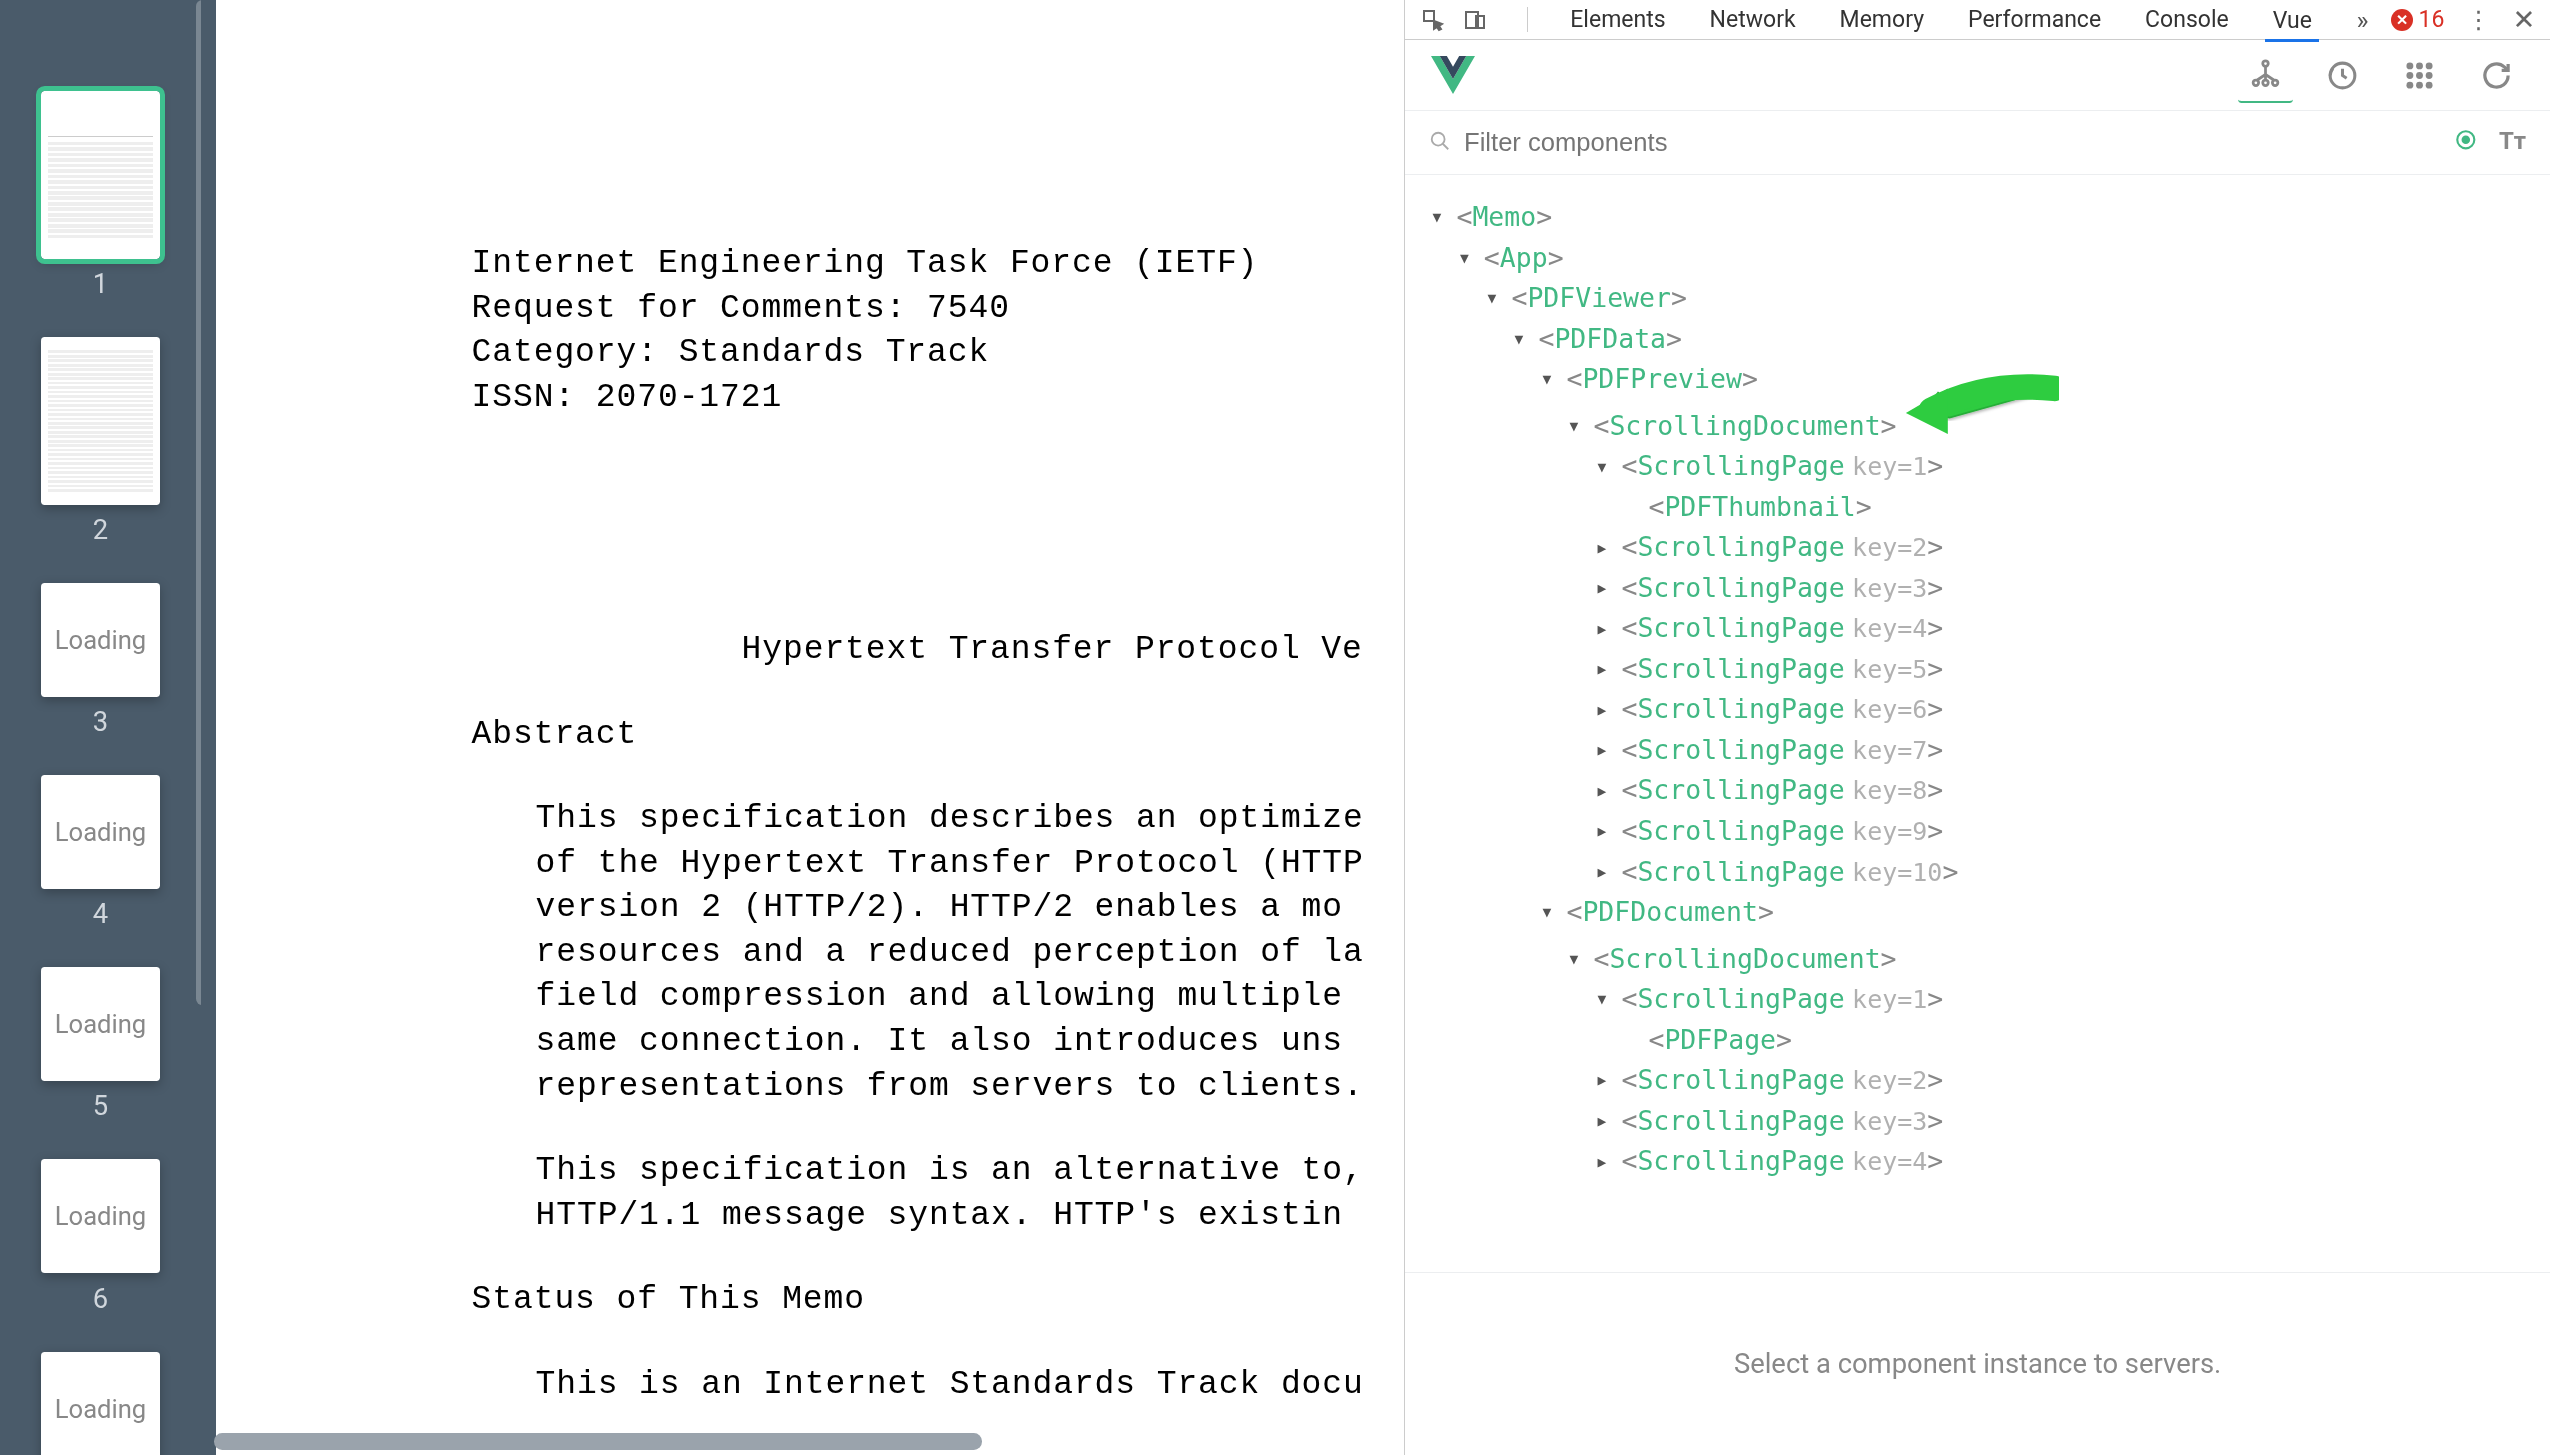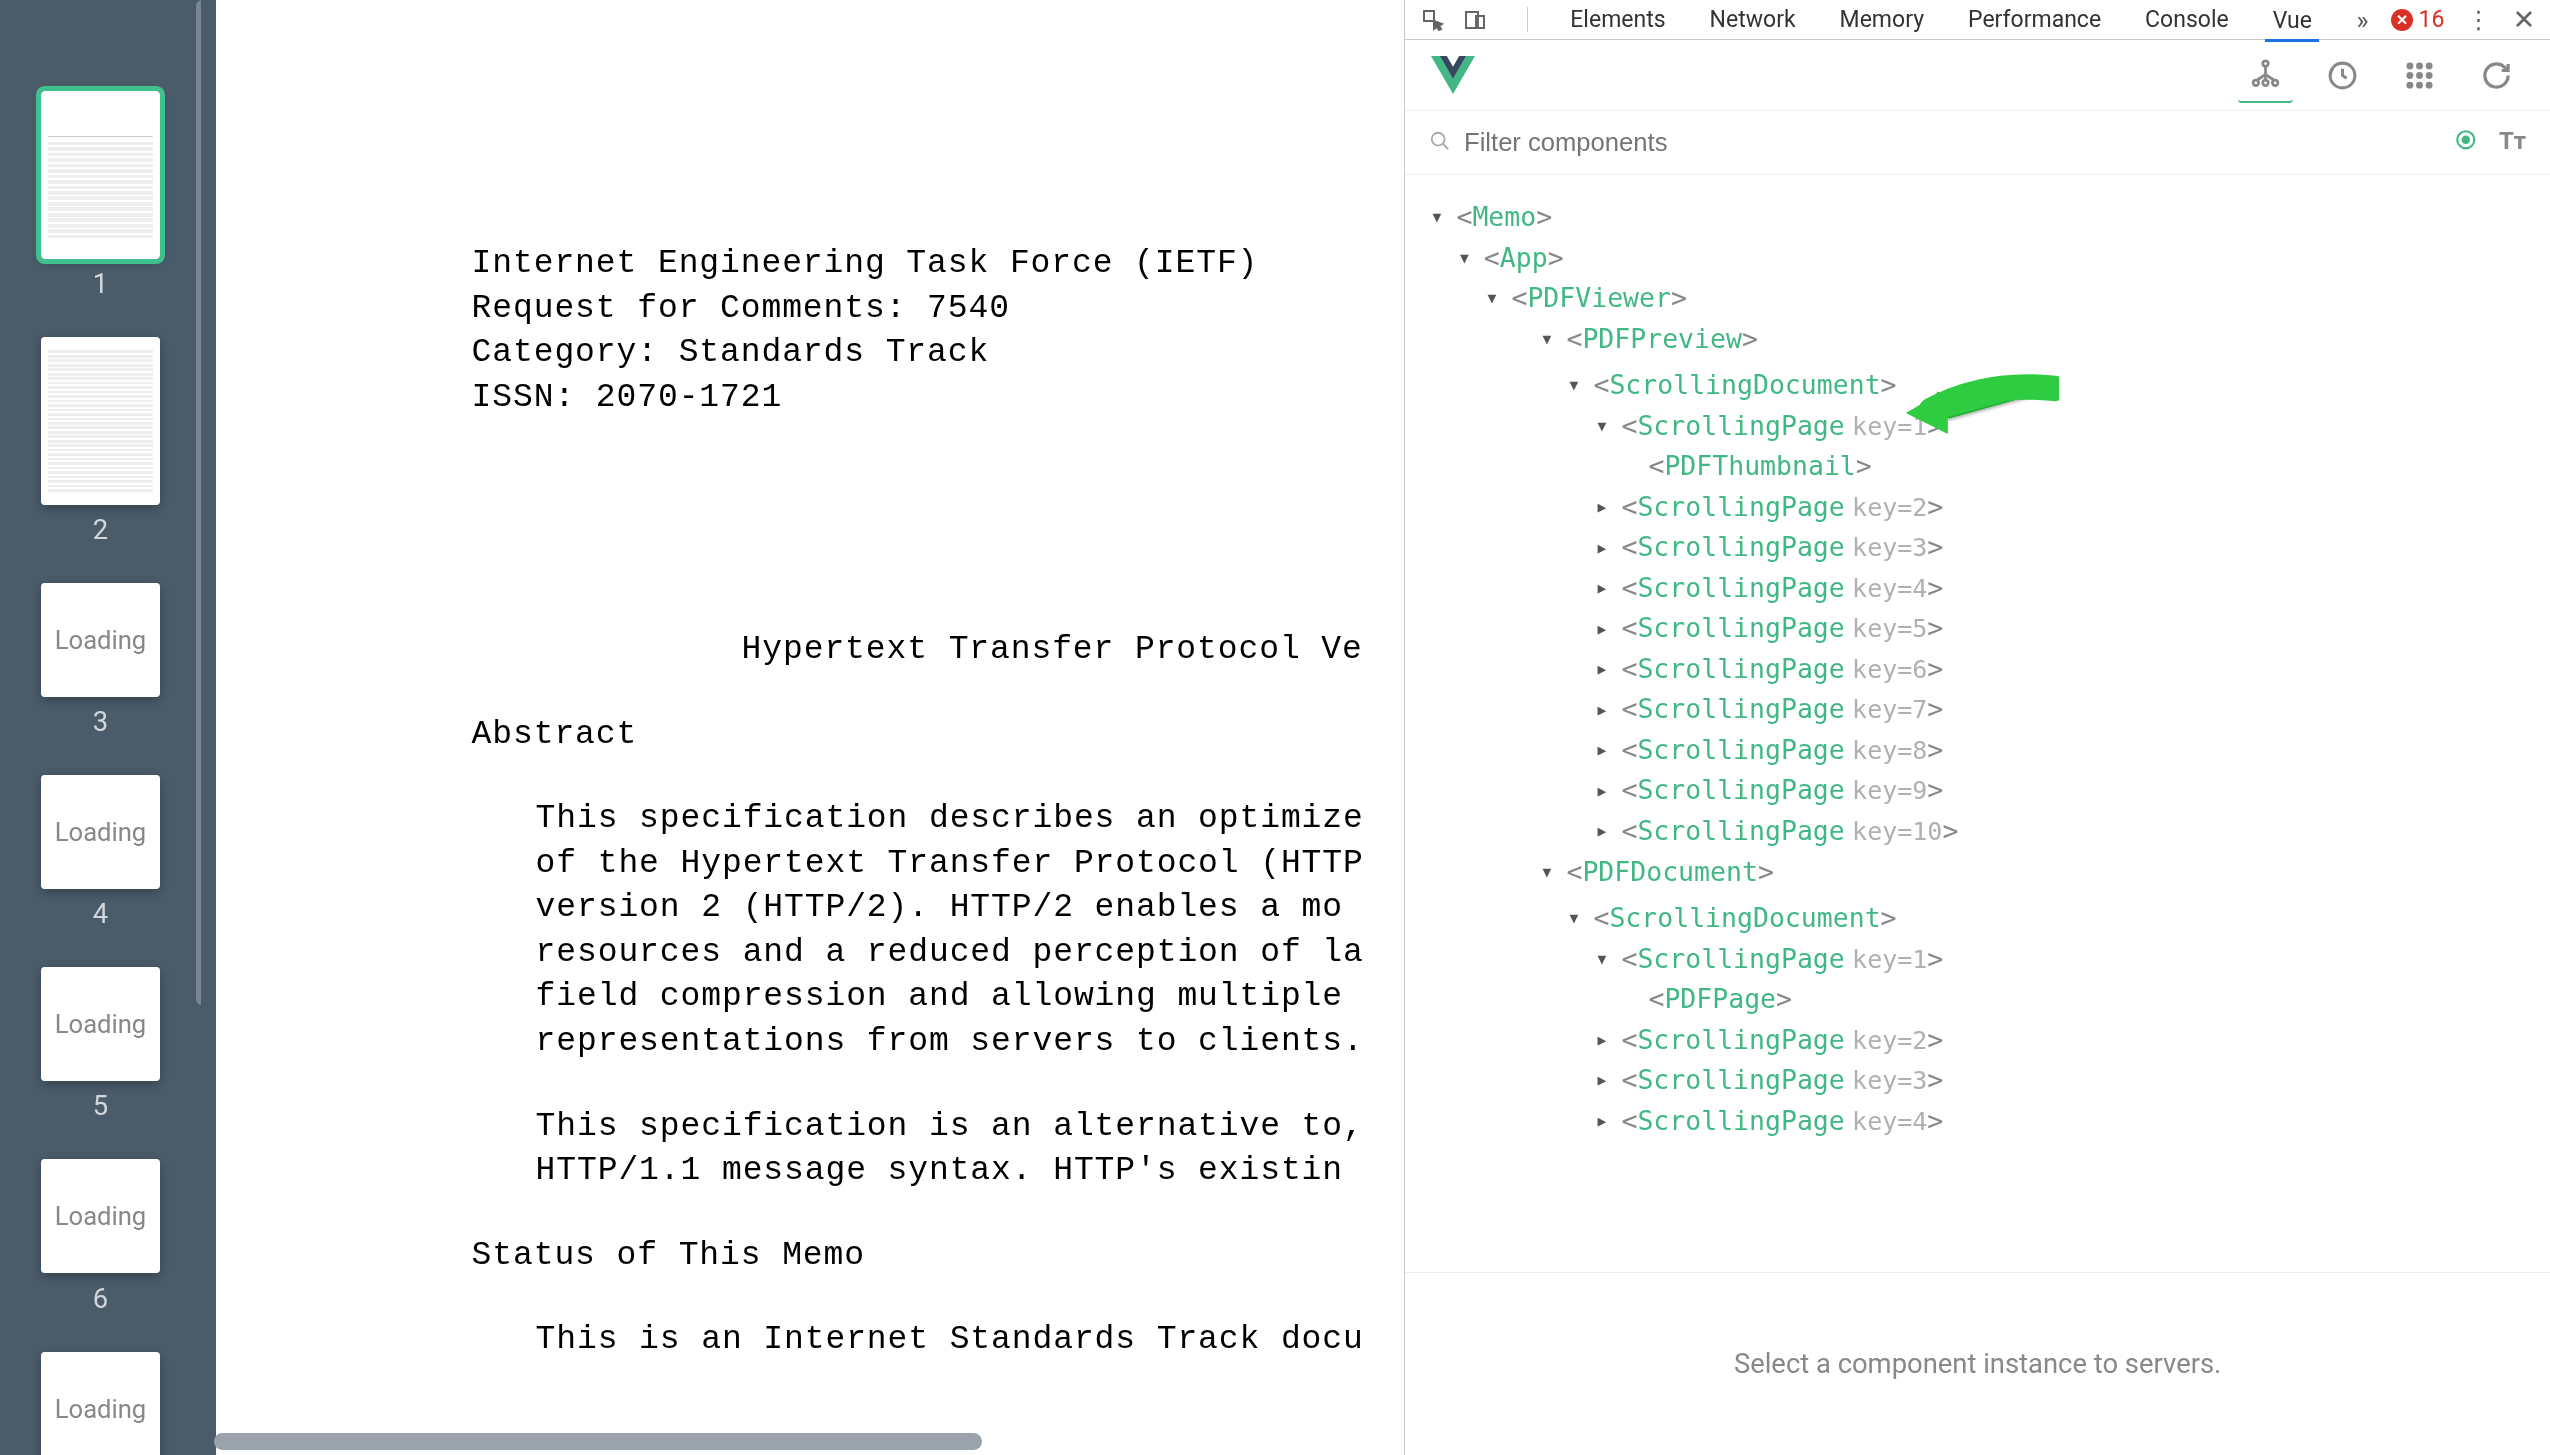--- a/index.html
+++ b/index.html
@@ -344,20 +344,21 @@
       <div class="big-blank"></div>
       <p class="title-line">Hypertext Transfer Protocol Ve</p>
       <div class="mid-blank"></div>
       <p>Abstract</p>
       <div class="mid-blank"></div>
       <span class="indent">This specification describes an optimize</span>
       <span class="indent">of the Hypertext Transfer Protocol (HTTP</span>
       <span class="indent">version 2 (HTTP/2).  HTTP/2 enables a mo</span>
       <span class="indent">resources and a reduced perception of la</span>
       <span class="indent">field compression and allowing multiple </span>
+      <span class="indent">same connection.  It also introduces uns</span>
       <span class="indent">representations from servers to clients.</span>
       <div class="mid-blank"></div>
       <span class="indent">This specification is an alternative to,</span>
       <span class="indent">HTTP/1.1 message syntax.  HTTP's existin</span>
       <div class="mid-blank"></div>
       <p>Status of This Memo</p>
       <div class="mid-blank"></div>
       <span class="indent">This is an Internet Standards Track docu</span>
     </div>
   </div>
@@ -473,20 +474,21 @@
             <feDropShadow dx="0" dy="2" stdDeviation="2" flood-opacity="0.3"></feDropShadow>
           </filter>
         </defs>
       <path d="M 165 18 Q 90 10 20 45 L 38 22 L 20 45 L 50 50 Z" fill="#2ecc40" stroke="#27ae38" stroke-width="2" filter="url(#s)"></path>
       <path d="M 165 18 Q 90 10 30 42" fill="none" stroke="#2ecc40" stroke-width="28" stroke-linecap="round"></path>
       <polygon points="2,45 48,18 48,68" fill="#2ecc40"></polygon>
     </svg>
   <div class="node indent-0"><span class="arrow down"></span><span class="angle">&lt;</span><span class="tag">Memo</span><span class="angle">&gt;</span></div>
       <div class="node indent-1"><span class="arrow down"></span><span class="angle">&lt;</span><span class="tag">App</span><span class="angle">&gt;</span></div>
       <div class="node indent-2"><span class="arrow down"></span><span class="angle">&lt;</span><span class="tag">PDFViewer</span><span class="angle">&gt;</span></div>
+      <div class="node indent-3"><span class="arrow down"></span><span class="angle">&lt;</span><span class="tag">PDFData</span><span class="angle">&gt;</span></div>
       <div class="node indent-4"><span class="arrow down"></span><span class="angle">&lt;</span><span class="tag">PDFPreview</span><span class="angle">&gt;</span></div>
       <div class="node indent-5"><span class="arrow down"></span><span class="angle">&lt;</span><span class="tag">ScrollingDocument</span><span class="angle">&gt;</span></div>
       <div class="node indent-6"><span class="arrow down"></span><span class="angle">&lt;</span><span class="tag">ScrollingPage</span><span class="attr">key=1</span><span class="angle">&gt;</span></div>
       <div class="node indent-7"><span class="arrow none"></span><span class="angle">&lt;</span><span class="tag">PDFThumbnail</span><span class="angle">&gt;</span></div>
       <div class="node indent-6"><span class="arrow right"></span><span class="angle">&lt;</span><span class="tag">ScrollingPage</span><span class="attr">key=2</span><span class="angle">&gt;</span></div>
       <div class="node indent-6"><span class="arrow right"></span><span class="angle">&lt;</span><span class="tag">ScrollingPage</span><span class="attr">key=3</span><span class="angle">&gt;</span></div>
       <div class="node indent-6"><span class="arrow right"></span><span class="angle">&lt;</span><span class="tag">ScrollingPage</span><span class="attr">key=4</span><span class="angle">&gt;</span></div>
       <div class="node indent-6"><span class="arrow right"></span><span class="angle">&lt;</span><span class="tag">ScrollingPage</span><span class="attr">key=5</span><span class="angle">&gt;</span></div>
       <div class="node indent-6"><span class="arrow right"></span><span class="angle">&lt;</span><span class="tag">ScrollingPage</span><span class="attr">key=6</span><span class="angle">&gt;</span></div>
       <div class="node indent-6"><span class="arrow right"></span><span class="angle">&lt;</span><span class="tag">ScrollingPage</span><span class="attr">key=7</span><span class="angle">&gt;</span></div>

